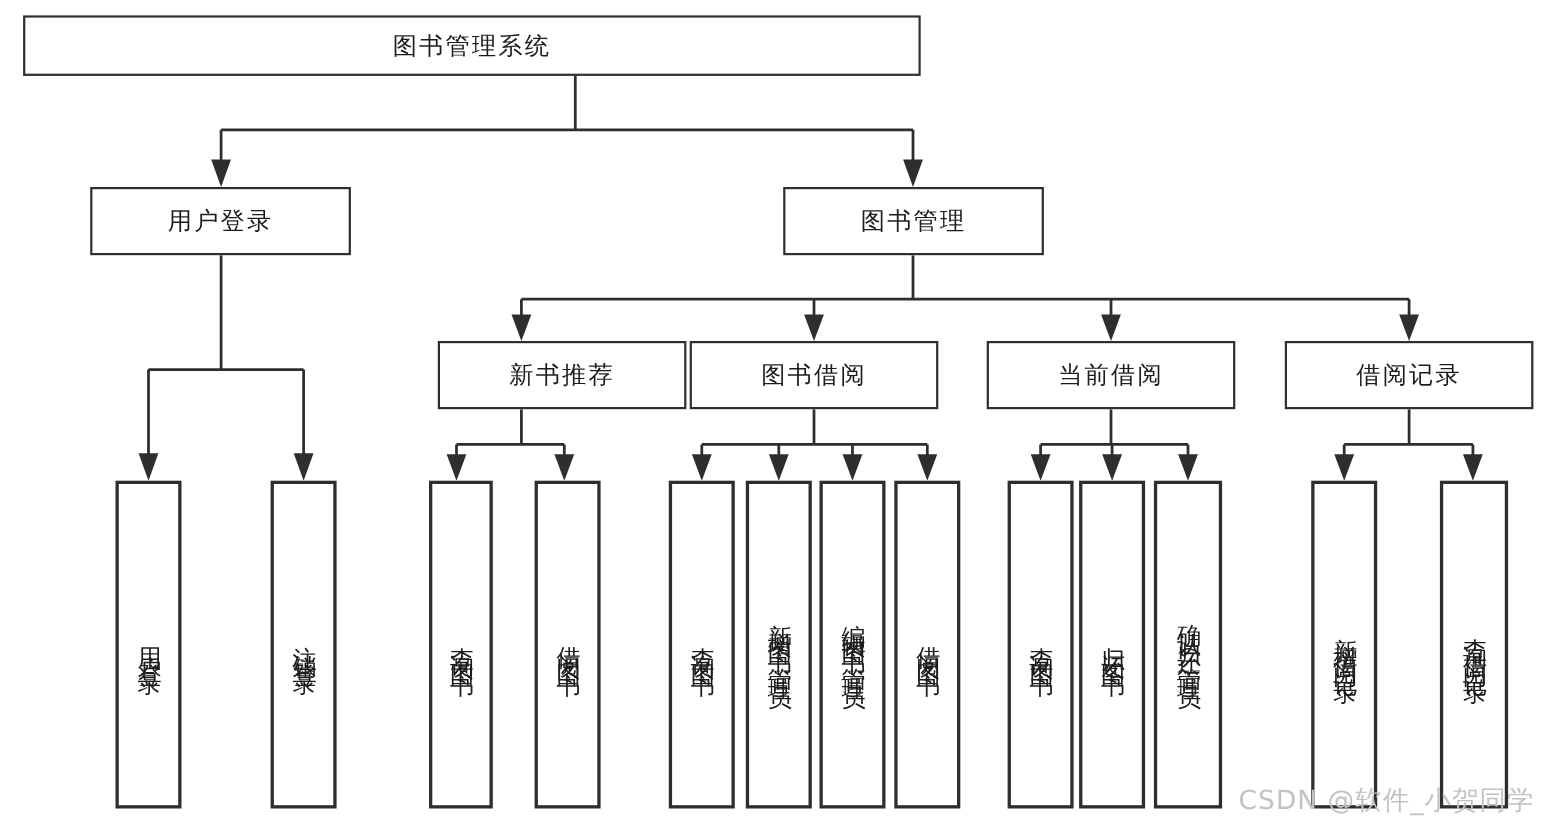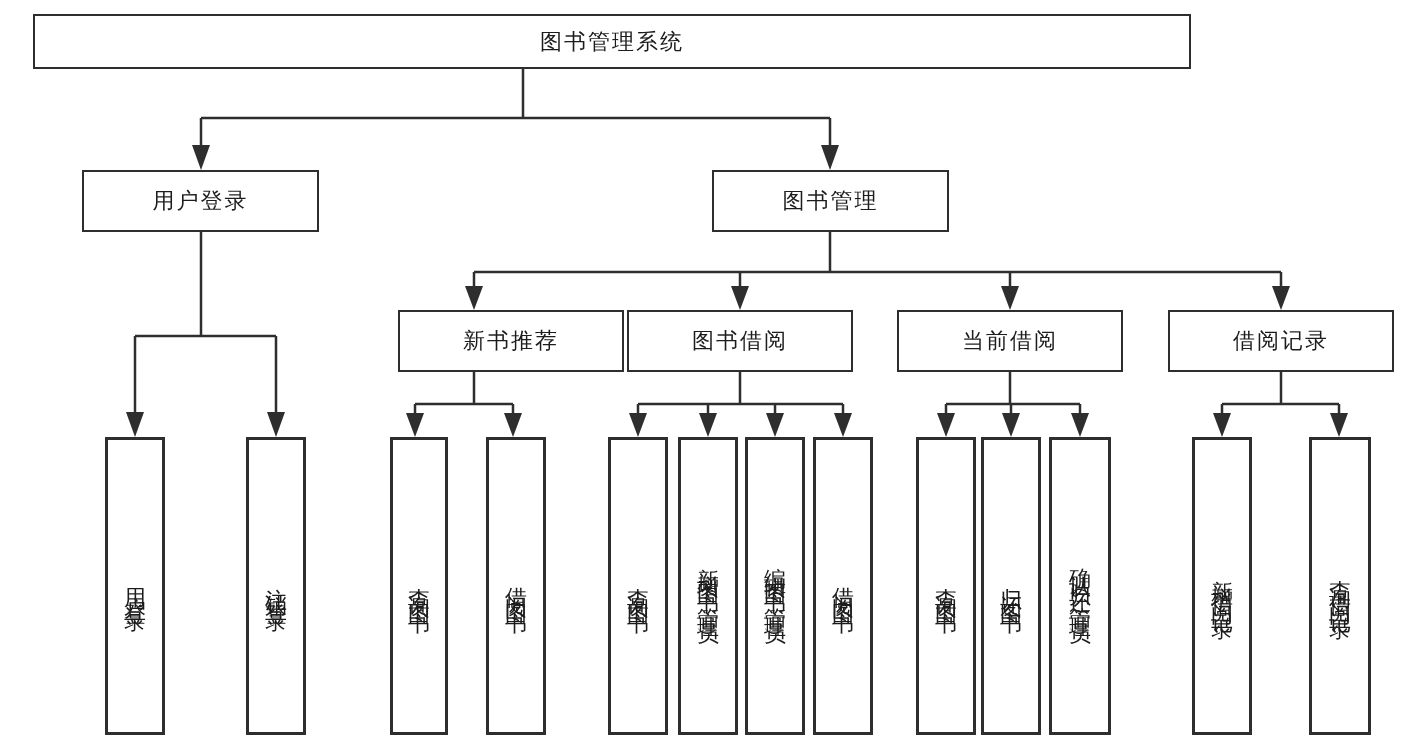--- a/index.html
+++ b/index.html
@@ -92,21 +92,21 @@
       <polygon class="head" points="1002,413 1020,413 1011,437"></polygon>
       <polygon class="head" points="1071,413 1089,413 1080,437"></polygon>
     </g>
     <g>
       <path class="wire" d="M1281 372 V404 M1222 404 H1339 M1222 404 V416 M1339 404 V416"></path>
       <polygon class="head" points="1213,413 1231,413 1222,437"></polygon>
       <polygon class="head" points="1330,413 1348,413 1339,437"></polygon>
     </g>
   </svg>
 
-  <div class="node hbox" style="left:33px;top:14px;width:1158px;height:55px;">
+  <div class="node hbox" style="left:21px;top:14px;width:816px;height:55px;">
     <span>图书管理系统</span>
   </div>
 
   <div class="node hbox" style="left:82px;top:170px;width:237px;height:62px;">
     <span>用户登录</span>
   </div>
   <div class="node hbox" style="left:712px;top:170px;width:237px;height:62px;">
     <span>图书管理</span>
   </div>
 
@@ -160,14 +160,15 @@
     <span>确认归还（管理员）</span>
   </div>
 
   <div class="node vbox" style="left:1192px;top:437px;width:60px;height:298px;">
     <span>新增借阅记录</span>
   </div>
   <div class="node vbox" style="left:1309px;top:437px;width:62px;height:298px;">
     <span>查询借阅记录</span>
   </div>
 
+  <div class="watermark">CSDN @软件_小贺同学</div>
 
 </div>
 
 </body></html>

